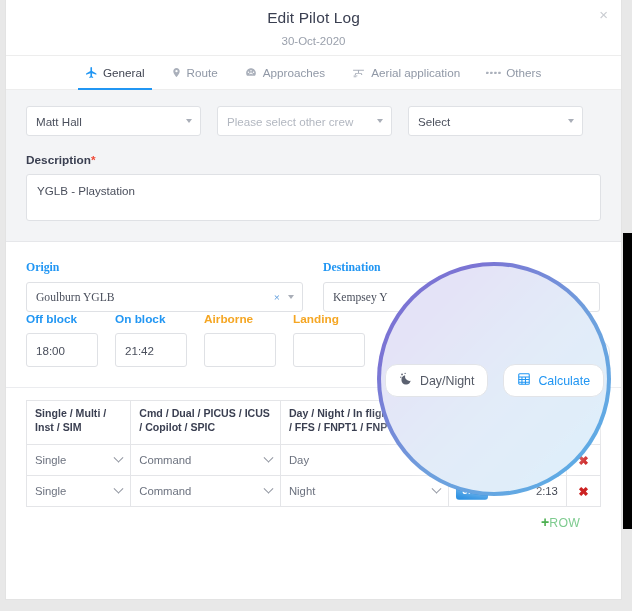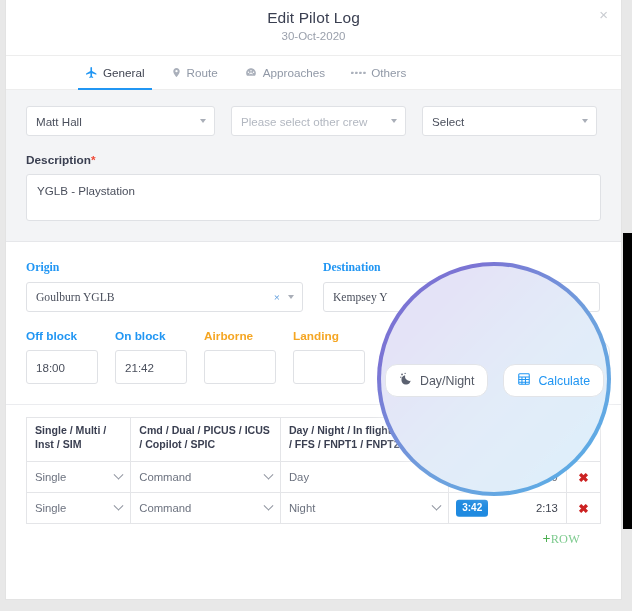--- a/index.html
+++ b/index.html
@@ -32,21 +32,21 @@
   }
   .modal-title {
     font-size: 15.5px;
     color: #3a3f51;
     font-weight: 400;
     letter-spacing: .1px;
   }
   .modal-subtitle {
     font-size: 11.5px;
     color: #9aa0ac;
-    margin-top: 3px;
+    margin-top: 8px;
   }
   .close-btn {
     position: absolute;
     right: 9px; top: 5px;
     font-size: 15px;
     color: #c9ccd1;
     line-height: 1;
     cursor: pointer;
     padding: 2px 4px;
   }
@@ -96,21 +96,21 @@
     border: 1px solid #dfe1e5;
     border-radius: 3px;
     display: flex;
     align-items: center;
     padding: 0 22px 0 9px;
     font-size: 11.6px;
     color: #4a4f5c;
     cursor: pointer;
   }
   .sel.ph { color: #b2b7c0; }
-  .sel-1 { width: 189px; }
+  .sel-1 { width: 175px; }
   .sel-2 { width: 175px; }
   .sel-3 { width: 175px; }
   .caret {
     position: absolute; right: 8px; top: 50%;
     margin-top: -2px;
     width: 0; height: 0;
     border-left: 3.5px solid transparent;
     border-right: 3.5px solid transparent;
     border-top: 4.5px solid #a9aeb8;
   }
@@ -168,21 +168,21 @@
     font-size: 11px; color: #4a90d9;
   }
   .ac-caret {
     position: absolute; right: 8px; top: 50%;
     margin-top: -2px;
     width: 0; height: 0;
     border-left: 3.5px solid transparent;
     border-right: 3.5px solid transparent;
     border-top: 4.5px solid #a9aeb8;
   }
-  .times-row { display: flex; gap: 17px; margin-top: 17px; }
+  .times-row { display: flex; gap: 17px; }
   .time-col { width: 72px; }
   .time-in {
     height: 34px;
     border: 1px solid #dfe1e5;
     border-radius: 3px;
     background: #fff;
     display: flex; align-items: center;
     padding: 0 9px;
     font-size: 11.6px;
     color: #4a4f5c;
@@ -267,21 +267,20 @@
     line-height: 1.25;
   }
   td.del { text-align: center; color: #cc2222; font-size: 12.5px; font-weight: bold; cursor: pointer; }
   .addrow {
     text-align: right;
     padding: 7px 21px 0 0;
     font-size: 12.3px;
     color: #7ecb8f;
     cursor: pointer;
     letter-spacing: .2px;
-    font-family: Liberation Serif, serif;
   }
   .addrow .plus { color: #4caf50; font-weight: bold; font-size: 14px; }
 
   
   .spot {
     position: absolute;
     left: 377px; top: 262px;
     width: 234px; height: 234px;
     border-radius: 50%;
     background: linear-gradient(135deg, #7b74d4 0%, #7b74d4 22%, #6f9fdd 55%, #57b0e8 100%);
@@ -356,20 +355,28 @@
 
       <div class="tab">
         <span class="tab-ico">
           <svg width="14" height="13" viewBox="0 0 24 24" fill="#aab0bb">
             <path d="M12 4C6.9 4 3 8 3 13c0 1.9.6 3.6 1.6 5h14.8c1-1.4 1.6-3.1 1.6-5 0-5-3.9-9-9-9zm0 3.2a1.4 1.4 0 1 1 0 2.8 1.4 1.4 0 0 1 0-2.8zM7.3 10.3a1.4 1.4 0 1 1 0 2.8 1.4 1.4 0 0 1 0-2.8zm9.4 0a1.4 1.4 0 1 1 0 2.8 1.4 1.4 0 0 1 0-2.8zM12 11.6l3.4 2.5-1 1.4L12 13.9l-2.4 1.6-1-1.4z"></path>
           </svg>
         </span>
         <span>Approaches</span>
       </div>
 
+      <div class="tab">
+        <span class="tab-ico">
+          <svg width="15" height="13" viewBox="0 0 24 24" fill="#aab0bb">
+            <path d="M2 7h20v1.6H2zM11 8.6h2V13h-2zM6.5 13h11l1.8 3.4h-2.1l-1-1.9H7.8l-1 1.9H4.7zM3 17.5h7v1.3H3zm0 2.1h5v1.2H3z"></path>
+          </svg>
+        </span>
+        <span>Aerial application</span>
+      </div>
 
       <div class="tab">
         <span class="tab-ico">
           <svg width="15" height="6" viewBox="0 0 24 8" fill="#aab0bb">
             <rect x="0" y="2" width="4" height="3.4" rx=".7"></rect>
             <rect x="6.5" y="2" width="4" height="3.4" rx=".7"></rect>
             <rect x="13" y="2" width="4" height="3.4" rx=".7"></rect>
             <rect x="19.5" y="2" width="4" height="3.4" rx=".7"></rect>
           </svg>
         </span>

